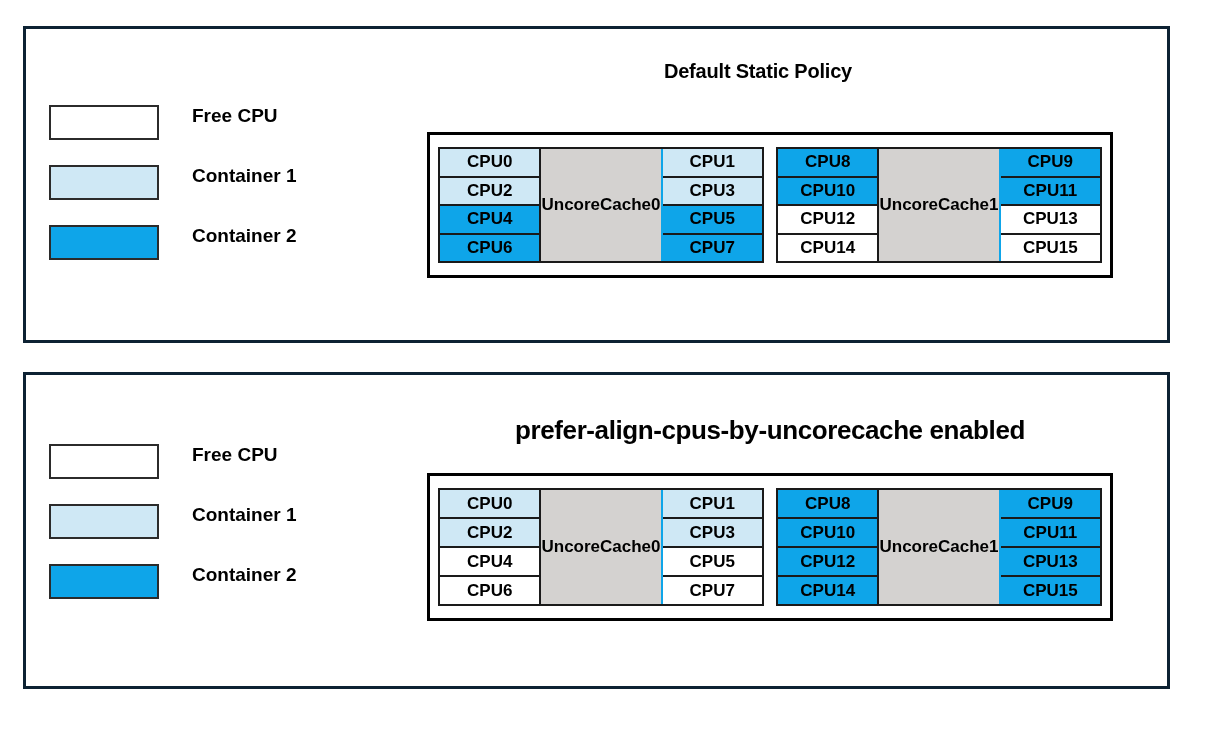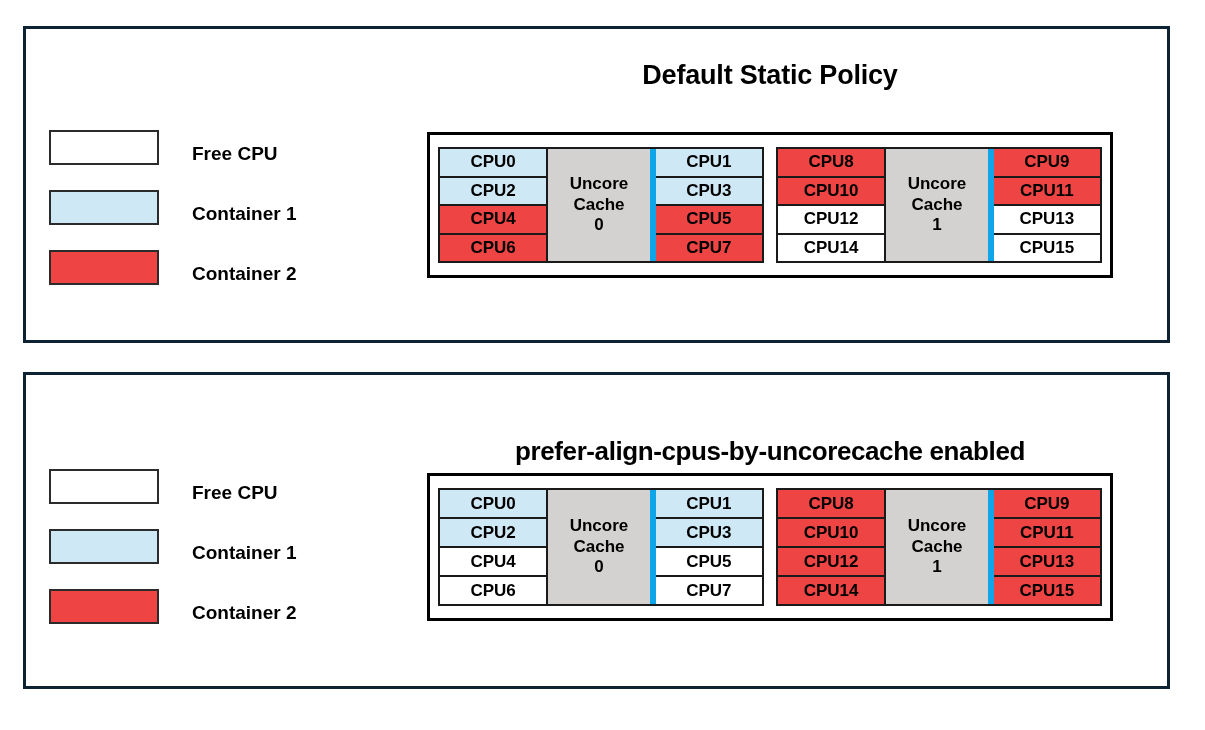--- a/index.html
+++ b/index.html
@@ -28,45 +28,45 @@
 
   .panel-title {
     position: absolute;
     text-align: center;
     color: #000000;
     font-weight: bold;
     white-space: nowrap;
   }
   #title-top {
     top: 60px;
-    left: 400px;
+    left: 388px;
     width: 740px;
-    font-size: 27px;
+    font-size: 20px;
     letter-spacing: -0.2px;
   }
   #title-bottom {
-    top: 436px;
+    top: 415px;
     left: 400px;
     width: 740px;
     font-size: 26px;
     letter-spacing: -0.4px;
   }
 
   
   .legend {
     position: absolute;
     left: 49px;
     width: 330px;
   }
   #legend-top    { top: 105px; }
   #legend-bottom { top: 444px; }
 
   .legend-row {
     display: flex;
-    align-items: flex-end;
+    align-items: flex-start;
     height: 60px;
   }
   .legend-swatch {
     width: 110px;
     height: 35px;
     border: 2px solid #2b2b2b;
     box-sizing: border-box;
     flex: none;
   }
   .legend-label {
@@ -98,24 +98,24 @@
   }
   .cpu-col {
     flex: 1 1 0;
     display: flex;
     flex-direction: column;
   }
   .cache-col {
     flex: 0 0 34%;
     background: #d4d2d0;
     border-left: 2px solid #1a1a1a;
-    border-right: 6px solid #0ea5e9;
-    box-sizing: border-box;
-    display: flex;
-    flex-direction: column;
+    border-right: 2px solid #0ea5e9;
+    box-sizing: border-box;
+    display: flex;
+    flex-direction: row;
     align-items: center;
     justify-content: center;
     line-height: 1.22;
   }
   .cache-line {
     font-size: 17px;
     font-weight: bold;
     color: #000000;
     text-align: center;
   }
@@ -128,21 +128,21 @@
     border-bottom: 2px solid #1a1a1a;
     box-sizing: border-box;
     font-size: 17px;
     font-weight: bold;
     color: #000000;
   }
   .cpu-cell:last-child { border-bottom: none; text-align: right; }
 
   .c-free { background: #ffffff; }
   .c-one  { background: #cfe8f5; }
-  .c-two  { background: #ef4444; }
+  .c-two  { background: #0ea5e9; }
 </style>
 </head>
 <body>
 
 <div class="panel" id="panel-top"></div>
 
 <div class="panel-title" id="title-top">Default Static Policy</div>
 
 <div class="legend" id="legend-top">
   <div class="legend-row">

